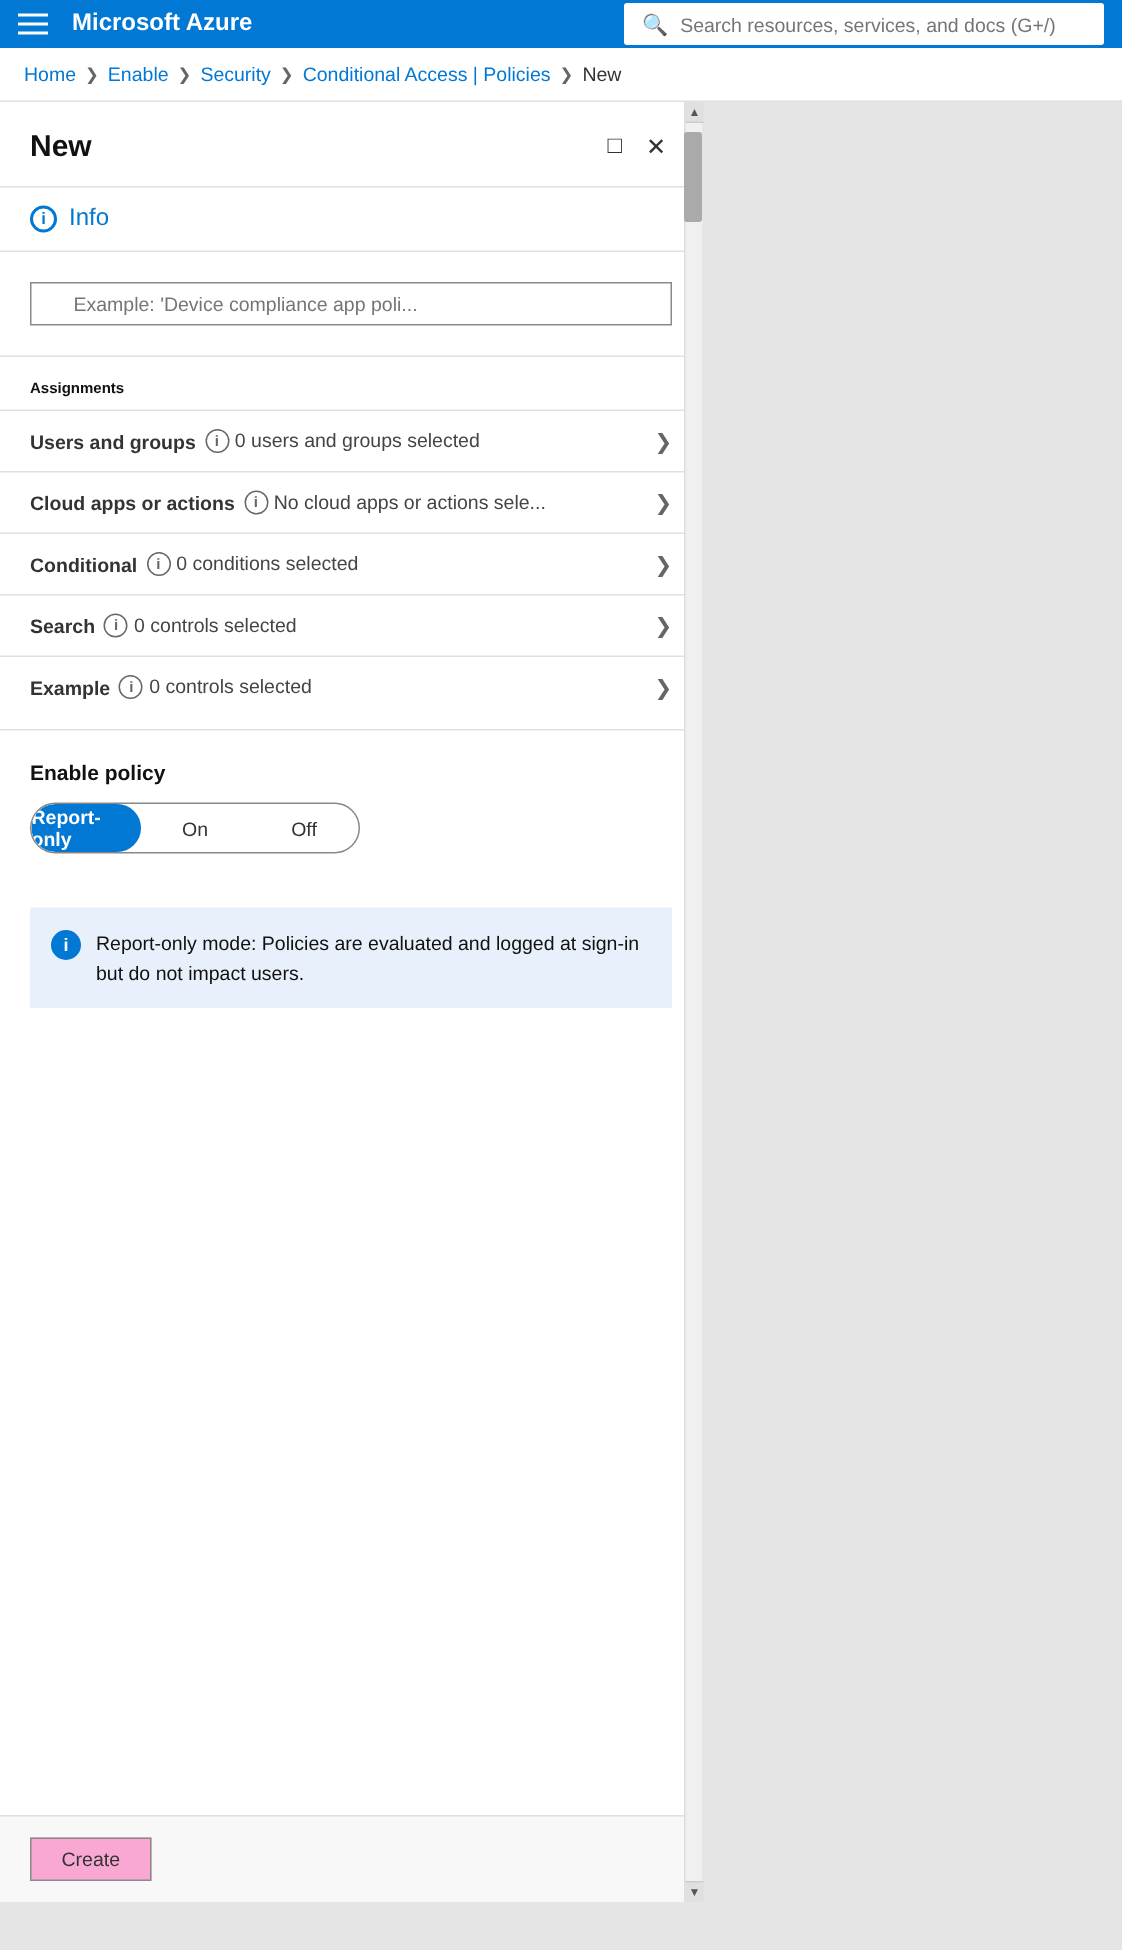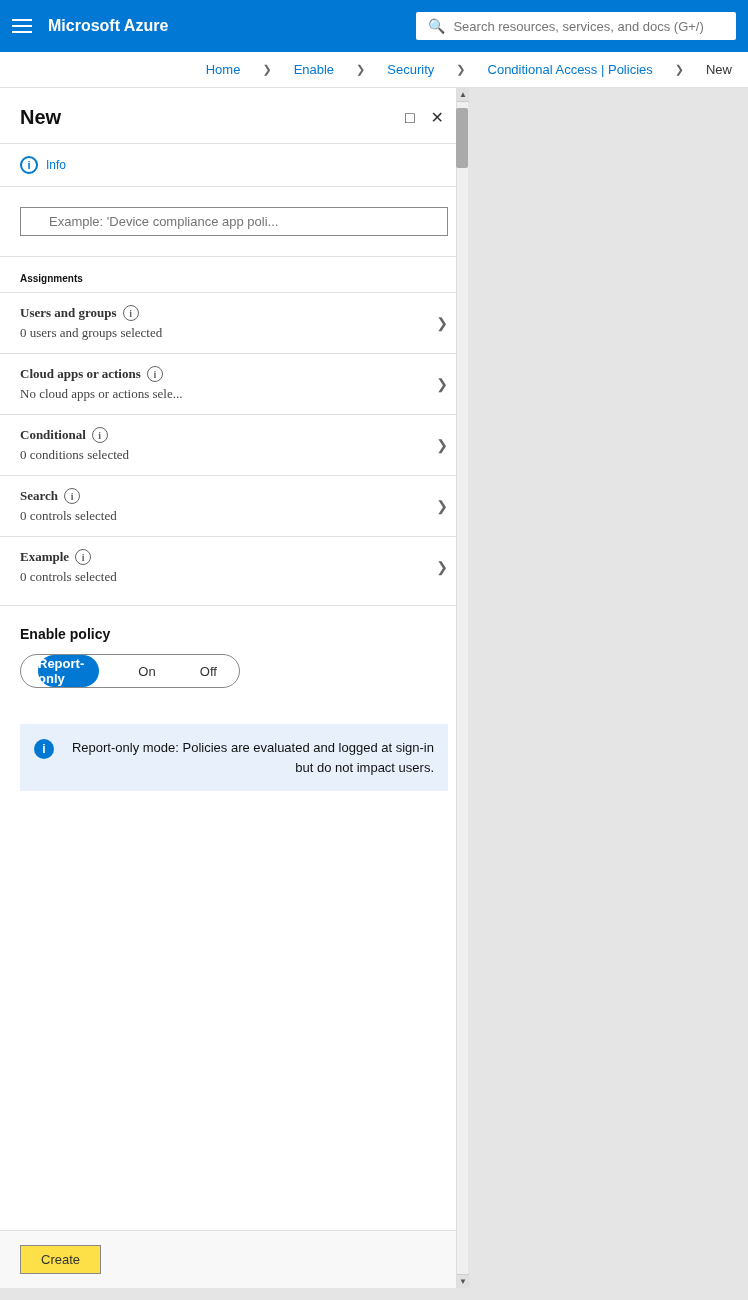--- a/index.html
+++ b/index.html
@@ -7,21 +7,21 @@
       font-family: 'Segoe UI', Arial, sans-serif;
       font-size: 14px;
       background: #e5e5e5;
       width: 748px;
       min-height: 1300px;
     }
 
     
     .top-bar {
       background: #0078d4;
-      height: 52px;
+      height: 32px;
       display: flex;
       align-items: center;
       padding: 0 12px;
       gap: 16px;
     }
     .hamburger {
       color: white;
       font-size: 18px;
       cursor: pointer;
       display: flex;
@@ -65,23 +65,22 @@
     }
 
     
     .breadcrumb {
       background: white;
       padding: 10px 16px;
       font-size: 13px;
       color: #0078d4;
       display: flex;
       align-items: center;
-      gap: 22px;
+      gap: 6px;
       border-bottom: 1px solid #e0e0e0;
-      justify-content: flex-end;
     }
     .breadcrumb a {
       color: #0078d4;
       text-decoration: none;
     }
     .breadcrumb .separator {
       color: #666;
       font-size: 11px;
     }
     .breadcrumb .current {
@@ -149,21 +148,21 @@
       border-radius: 50%;
       color: #0078d4;
       font-size: 11px;
       font-weight: bold;
       display: flex;
       align-items: center;
       justify-content: center;
     }
     .info-text {
       color: #0078d4;
-      font-size: 12px;
+      font-size: 16px;
     }
 
     
     .panel-content {
       flex: 1;
       overflow-y: auto;
       padding: 0;
     }
 
     
@@ -206,23 +205,22 @@
     .assignment-item {
       border-top: 1px solid #e0e0e0;
       padding: 12px 20px;
       display: flex;
       align-items: center;
       justify-content: space-between;
       cursor: pointer;
     }
     .assignment-item-left {
       display: flex;
-      flex-direction: column;
+      flex-direction: row;
       gap: 4px;
-      font-family: Liberation Serif, serif;
     }
     .assignment-item-title {
       font-size: 13px;
       font-weight: 600;
       color: #333;
       display: flex;
       align-items: center;
       gap: 6px;
     }
     .assignment-item-sub {
@@ -273,21 +271,21 @@
       align-items: center;
       justify-content: center;
       font-size: 13px;
       cursor: pointer;
       height: 100%;
     }
     .toggle-option.active {
       background: #0078d4;
       color: white;
       border-radius: 16px;
-      margin: 17px;
+      margin: 0;
       font-weight: 600;
     }
     .toggle-option.inactive {
       color: #333;
       background: transparent;
     }
 
     
     .info-box {
       margin: 16px 20px;
@@ -308,21 +306,20 @@
       display: flex;
       align-items: center;
       justify-content: center;
       flex-shrink: 0;
       margin-top: 1px;
     }
     .info-box-text {
       font-size: 13px;
       color: #111;
       line-height: 1.5;
-      text-align: right;
     }
 
     
     .scroll-indicator {
       position: absolute;
       right: 0;
       top: 0;
       width: 12px;
       height: 100%;
       background: #f0f0f0;
@@ -364,21 +361,21 @@
     }
 
     
     .panel-footer {
       padding: 14px 20px;
       border-top: 1px solid #e0e0e0;
       background: #f8f8f8;
     }
     .create-btn {
       border: 1px solid #8a8a8a;
-      background: #fde047;
+      background: #f9a8d4;
       padding: 6px 20px;
       font-size: 13px;
       color: #333;
       cursor: pointer;
     }
   </style>
 </head>
 <body>
 
 <div class="top-bar">

